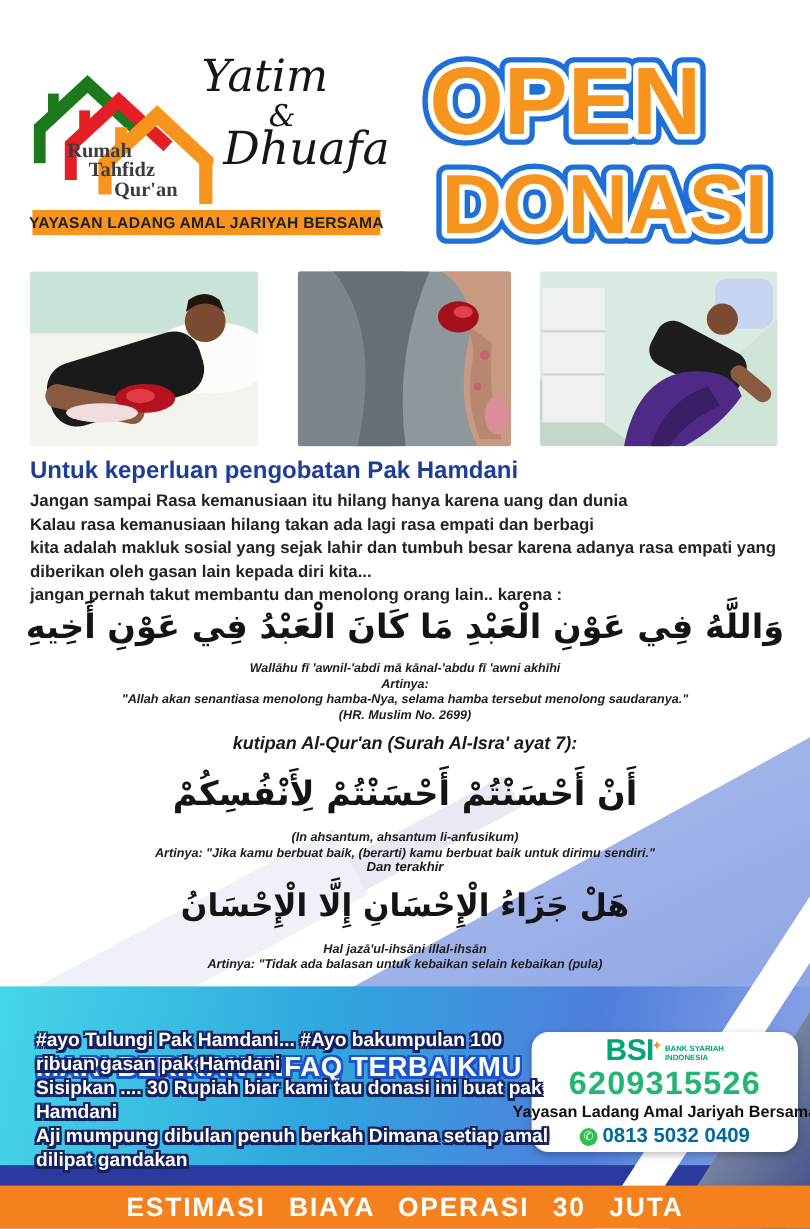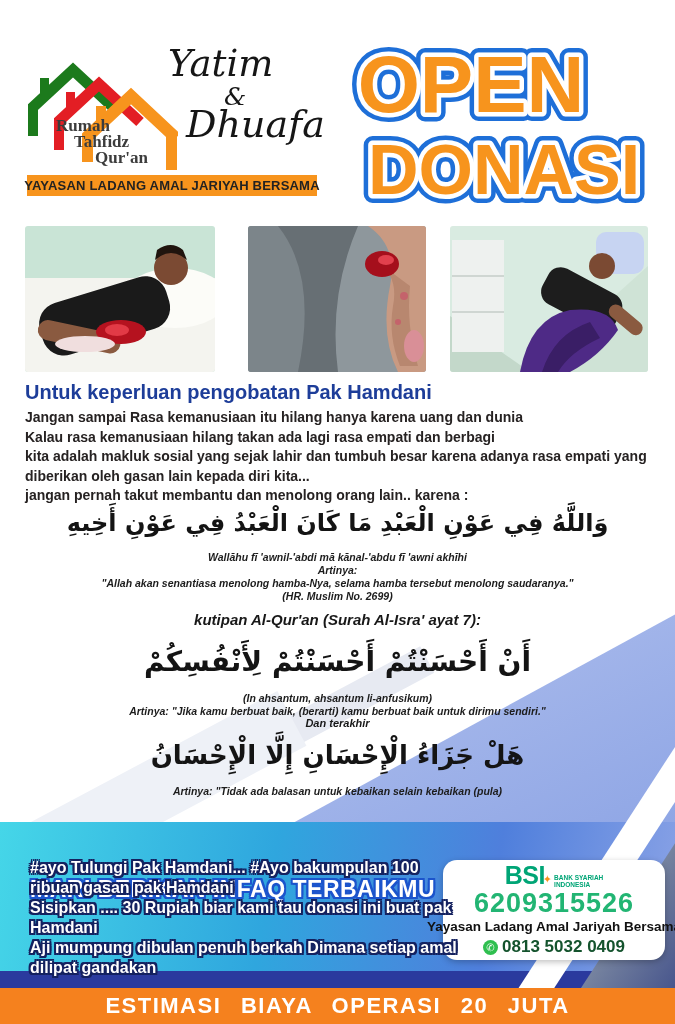--- a/index.html
+++ b/index.html
@@ -72,21 +72,21 @@
   .p3{left:450px;width:198px;}
 
   
   .intro{left:25px;top:381px;width:640px;z-index:5;}
   .intro h1{margin:0 0 4px 0;font-size:20px;font-weight:bold;color:#1d3d99;}
   .intro .ln{font-size:14px;font-weight:bold;color:#262222;line-height:19.5px;white-space:nowrap;}
 
   
   .q{left:0;width:675px;text-align:center;z-index:5;}
   .arabic{font-family:"DejaVu Sans",sans-serif;font-weight:bold;color:#141414;direction:rtl;}
-  .ar1{top:500px;font-size:24px;line-height:46px;}
+  .ar1{top:500px;font-size:28px;line-height:46px;}
   .ar2{top:636px;font-size:28px;line-height:52px;}
   .ar3{top:730px;font-size:26px;line-height:50px;}
   .small-it{font-size:10.5px;font-weight:bold;font-style:italic;color:#1c1c1c;line-height:13px;}
   .tr1{top:551px;}
   .kutipan{top:611px;font-size:15px;font-weight:bold;font-style:italic;color:#181818;}
   .tr2{top:692px;}
   .danter{top:717px;font-size:11px;font-weight:bold;font-style:italic;color:#181818;}
   .tr3{top:785px;}
 
   
@@ -99,30 +99,30 @@
   .cta-head{left:30px;top:828px;z-index:5;font-size:23px;font-weight:bold;letter-spacing:.5px;margin-top:48px;}
   .cta-lines{left:30px;top:858px;width:430px;z-index:5;}
   .cta-lines .ln{font-size:16px;font-weight:bold;line-height:19.5px;margin-bottom:1px;}
 
   
   .card{
     left:443px;top:860px;width:222px;height:100px;background:#ffffff;z-index:4;
     border-radius:14px;box-shadow:0 2px 6px rgba(0,0,0,.25);
     display:flex;flex-direction:column;align-items:center;justify-content:center;
   }
-  .bsirow{display:flex;align-items:flex-end;line-height:1;}
+  .bsirow{display:flex;align-items:center;line-height:1;}
   .bsi{font-size:25px;font-weight:bold;color:#00a576;letter-spacing:-.5px;position:relative;}
   .bsistar{font-size:11px;color:#f7941d;position:relative;top:-3px;left:-2px;}
   .bsisub{font-size:6.5px;color:#00a576;font-weight:bold;line-height:7px;margin-top:4px;}
   .acct{font-size:27px;font-weight:bold;color:#22b573;letter-spacing:1px;line-height:30px;}
   .acctname{font-size:13.5px;font-weight:bold;color:#111;line-height:17px;white-space:nowrap;}
   .warow{display:flex;align-items:center;gap:4px;margin-top:2px;}
   .waicon{width:15px;height:15px;border-radius:50%;background:#2fbf4f;color:#fff;
     font-size:10px;display:flex;align-items:center;justify-content:center;}
-  .wanum{font-size:17px;font-weight:bold;color:#14532d;}
+  .wanum{font-size:17px;font-weight:bold;color:#0369a1;}
 
   .footer-text{font-size:22px;font-weight:bold;color:#ffffff;letter-spacing:1.5px;word-spacing:12px;white-space:nowrap;}
 </style>
 </head>
 <body>
 
 <div id="poster">
 
   <div class="stripe gray1"></div>
   <div class="stripe gray2"></div>
@@ -248,20 +248,21 @@
   <div class="abs q kutipan">kutipan Al-Qur'an (Surah Al-Isra' ayat 7):</div>
   <div class="abs q arabic ar2">أَنْ أَحْسَنْتُمْ أَحْسَنْتُمْ لِأَنْفُسِكُمْ</div>
   <div class="abs q danter">Dan terakhir</div>
   <div class="abs q tr2">
     <div class="small-it">(In ahsantum, ahsantum li-anfusikum)</div>
     <div class="small-it">Artinya: "Jika kamu berbuat baik, (berarti) kamu berbuat baik untuk dirimu sendiri."</div>
   </div>
 
   <div class="abs q arabic ar3">هَلْ جَزَاءُ الْإِحْسَانِ إِلَّا الْإِحْسَانُ</div>
   <div class="abs q tr3">
+    <div class="small-it">Hal jazā'ul-ihsāni illal-ihsān</div>
     <div class="small-it">Artinya: "Tidak ada balasan untuk kebaikan selain kebaikan (pula)</div>
   </div>
 
   <div class="abs cta-head ol-blue">MARI BERIKAN INFAQ TERBAIKMU</div>
   <div class="abs cta-lines">
     <div class="ln ol-navy">#ayo Tulungi Pak Hamdani... #Ayo bakumpulan 100 ribuan gasan pak Hamdani</div>
     <div class="ln ol-navy">Sisipkan .... 30 Rupiah biar kami tau donasi ini buat pak Hamdani</div>
     <div class="ln ol-navy">Aji mumpung dibulan penuh berkah Dimana setiap amal dilipat gandakan</div>
   </div>
 
@@ -276,16 +277,16 @@
     </div>
     <div class="acct">6209315526</div>
     <div class="acctname">Yayasan Ladang Amal Jariyah Bersama</div>
     <div class="warow">
       <span class="waicon">✆</span>
       <span class="wanum">0813 5032 0409</span>
     </div>
   </div>
 
   <div class="stripe orangebar">
-    <span class="footer-text">ESTIMASI BIAYA OPERASI 20 JUTA</span>
+    <span class="footer-text">ESTIMASI BIAYA OPERASI 30 JUTA</span>
   </div>
 
 </div>
 
 </body></html>

